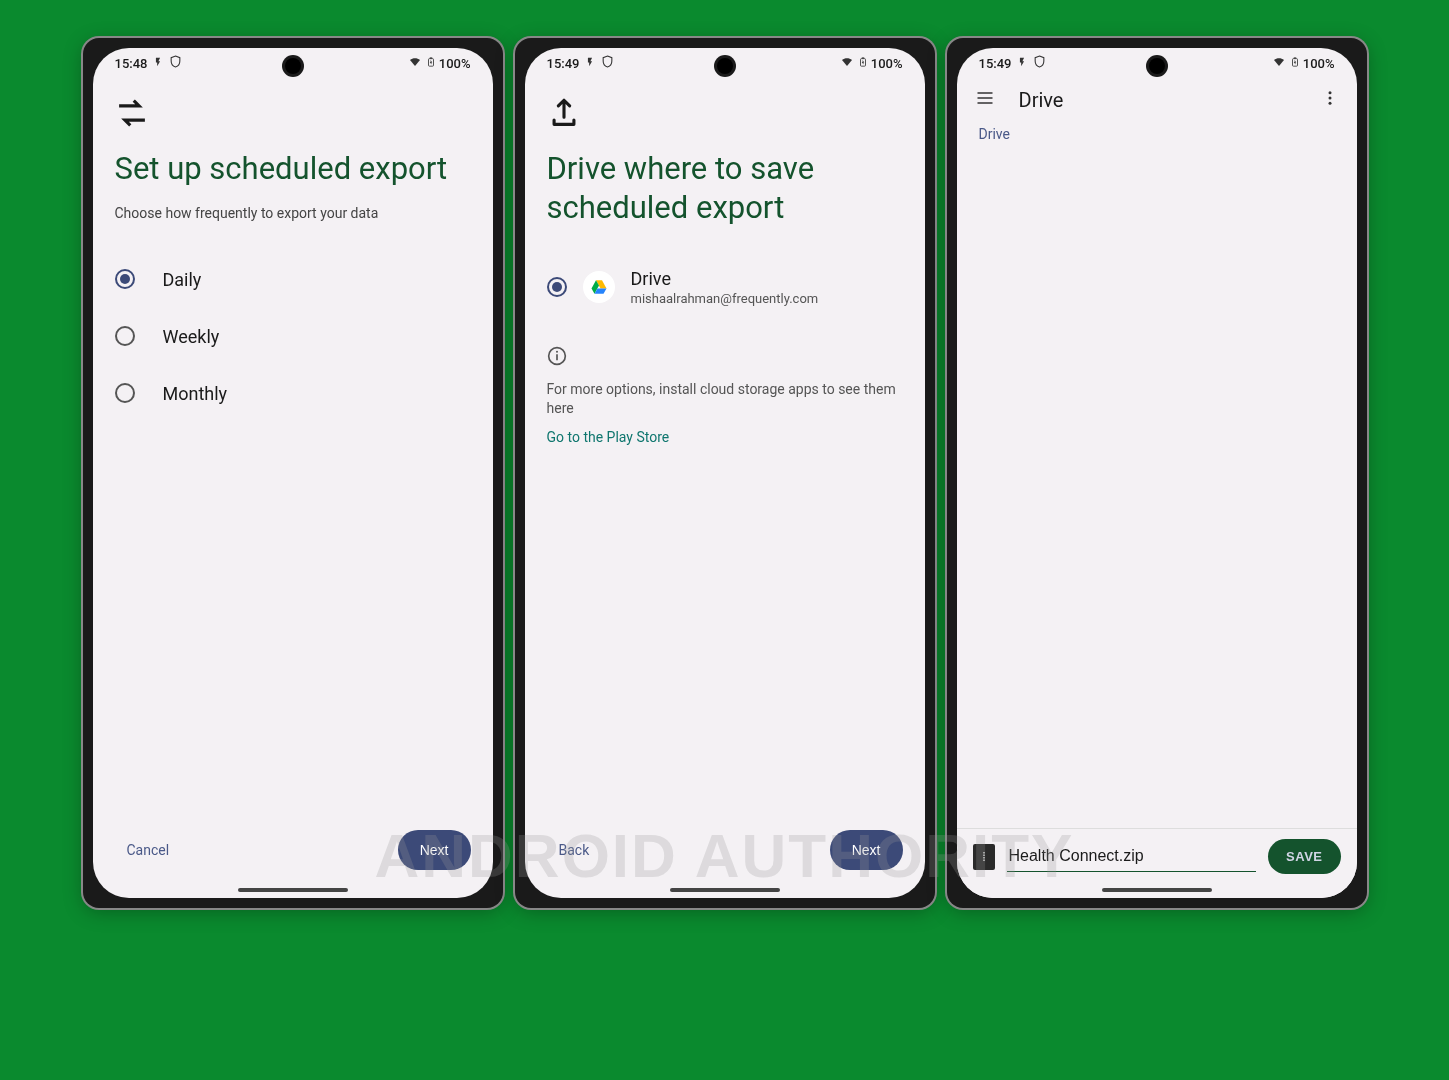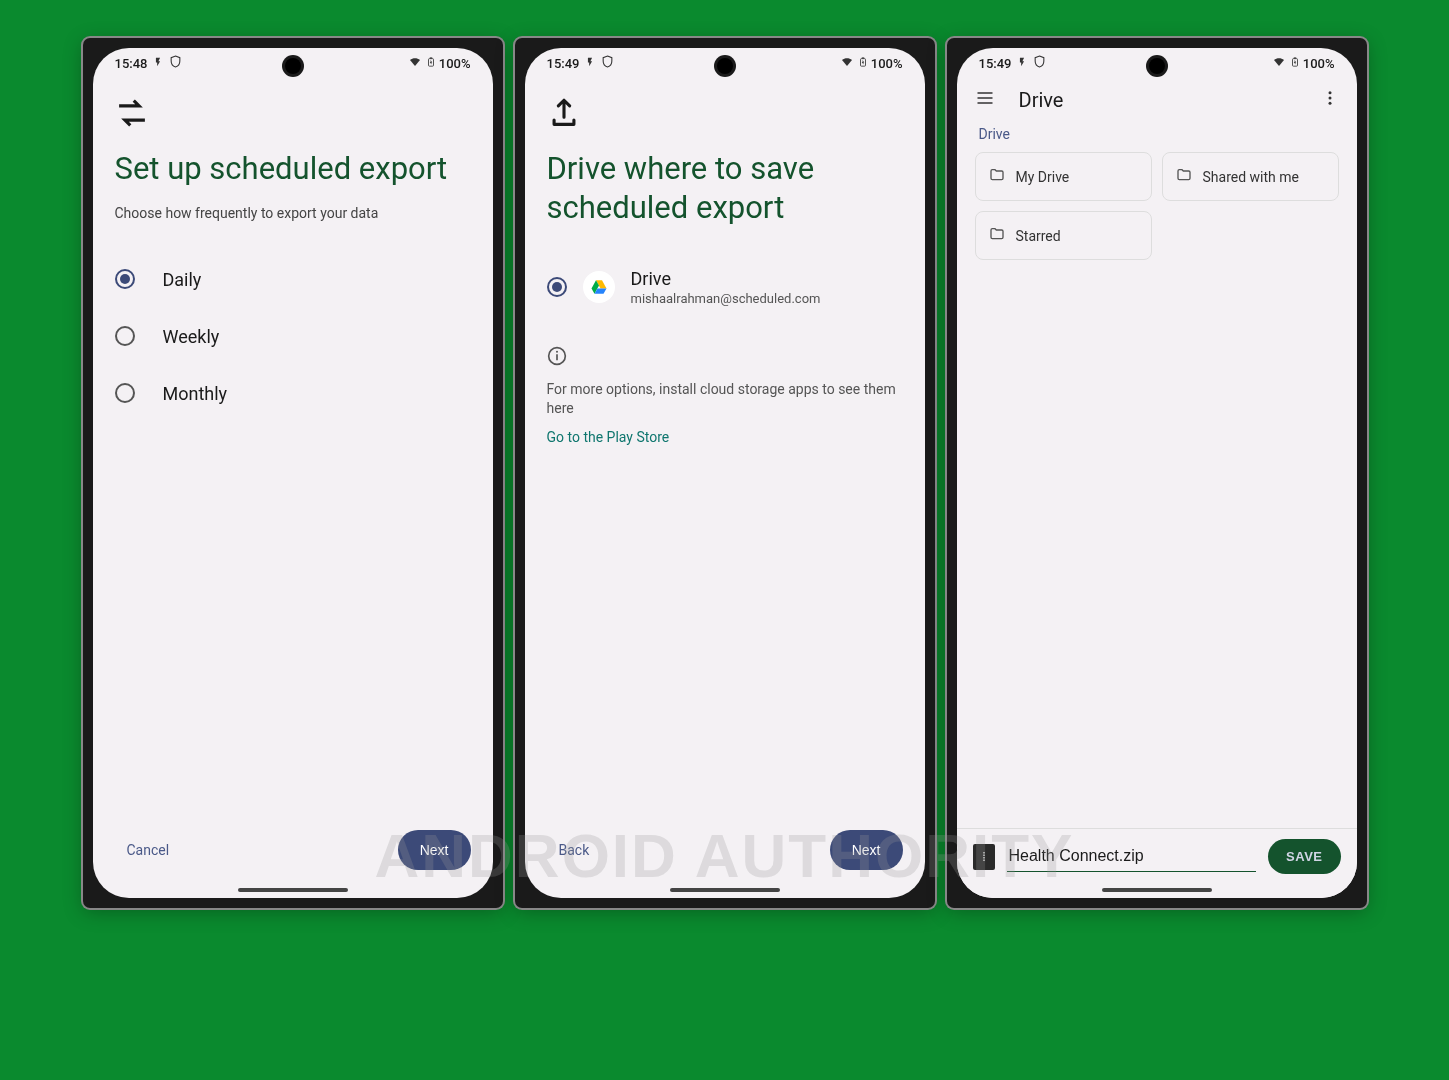--- a/index.html
+++ b/index.html
@@ -26,21 +26,21 @@
     color: rgba(150,150,150,0.25);
     pointer-events: none;
     z-index: 10;
     white-space: nowrap;
     font-family: 'Arial Black', sans-serif;
   }
   .phone {
     width: 420px;
     height: 870px;
     background: #1a1a1a;
-    border-radius: 7px;
+    border-radius: 16px;
     padding: 10px;
     position: relative;
     box-shadow: 0 0 0 2px #888, 0 4px 20px rgba(0,0,0,0.3);
   }
   .phone::before {
     content: "";
     position: absolute;
     top: 20px; left: 50%; transform: translateX(-50%);
     width: 16px; height: 16px; border-radius: 50%;
     background: #000;
@@ -236,21 +236,21 @@
         <div class="radio checked"></div>
         <div class="drive-icon-circle">
           <svg width="20" height="18" viewBox="0 0 24 24">
             <path d="M8 3h8l6 11h-8L8 3z" fill="#ffba00"></path>
             <path d="M2 14l6-11 4 7-6 11-4-7z" fill="#00ac47"></path>
             <path d="M6 21l4-7h12l-4 7H6z" fill="#2684fc"></path>
           </svg>
         </div>
         <div>
           <div class="drive-title">Drive</div>
-          <div class="drive-sub">mishaalrahman@scheduled.com</div>
+          <div class="drive-sub">mishaalrahman@frequently.com</div>
         </div>
       </div>
 
       <div class="info-section">
         <div class="info-icon">
           <svg width="20" height="20" viewBox="0 0 24 24">
               <circle cx="12" cy="12" r="10" fill="none" stroke="#555" stroke-width="2"></circle>
               <line x1="12" y1="10" x2="12" y2="17" stroke="#555" stroke-width="2"></line>
               <circle cx="12" cy="7" r="1.2" fill="#555"></circle>
             </svg>
@@ -304,40 +304,20 @@
             <circle cx="12" cy="5" r="2" fill="#333"></circle>
             <circle cx="12" cy="12" r="2" fill="#333"></circle>
             <circle cx="12" cy="19" r="2" fill="#333"></circle>
           </svg>
       </span>
     </div>
 
     <div class="breadcrumb">Drive</div>
 
 
-    <div class="folder-grid">
-      <div class="folder-card">
-        <span><svg width="18" height="16" viewBox="0 0 24 24">
-              <path d="M3 6a2 2 0 012-2h4l2 2h8a2 2 0 012 2v9a2 2 0 01-2 2H5a2 2 0 01-2-2V6z" fill="none" stroke="#555" stroke-width="2"></path>
-            </svg></span>
-        <span>My Drive</span>
-      </div>
-      <div class="folder-card">
-        <span><svg width="18" height="16" viewBox="0 0 24 24">
-              <path d="M3 6a2 2 0 012-2h4l2 2h8a2 2 0 012 2v9a2 2 0 01-2 2H5a2 2 0 01-2-2V6z" fill="none" stroke="#555" stroke-width="2"></path>
-            </svg></span>
-        <span>Shared with me</span>
-      </div>
-      <div class="folder-card">
-        <span><svg width="18" height="16" viewBox="0 0 24 24">
-              <path d="M3 6a2 2 0 012-2h4l2 2h8a2 2 0 012 2v9a2 2 0 01-2 2H5a2 2 0 01-2-2V6z" fill="none" stroke="#555" stroke-width="2"></path>
-            </svg></span>
-        <span>Starred</span>
-      </div>
-    </div>
 
     <div class="save-bar">
       <div class="file-type-icon">
         <svg width="12" height="16" viewBox="0 0 24 24">
             <rect x="10" y="2" width="4" height="3" fill="#aaa"></rect>
             <rect x="10" y="7" width="4" height="3" fill="#aaa"></rect>
             <rect x="10" y="12" width="4" height="3" fill="#aaa"></rect>
             <rect x="10" y="17" width="4" height="3" fill="#aaa"></rect>
           </svg>
       </div>

